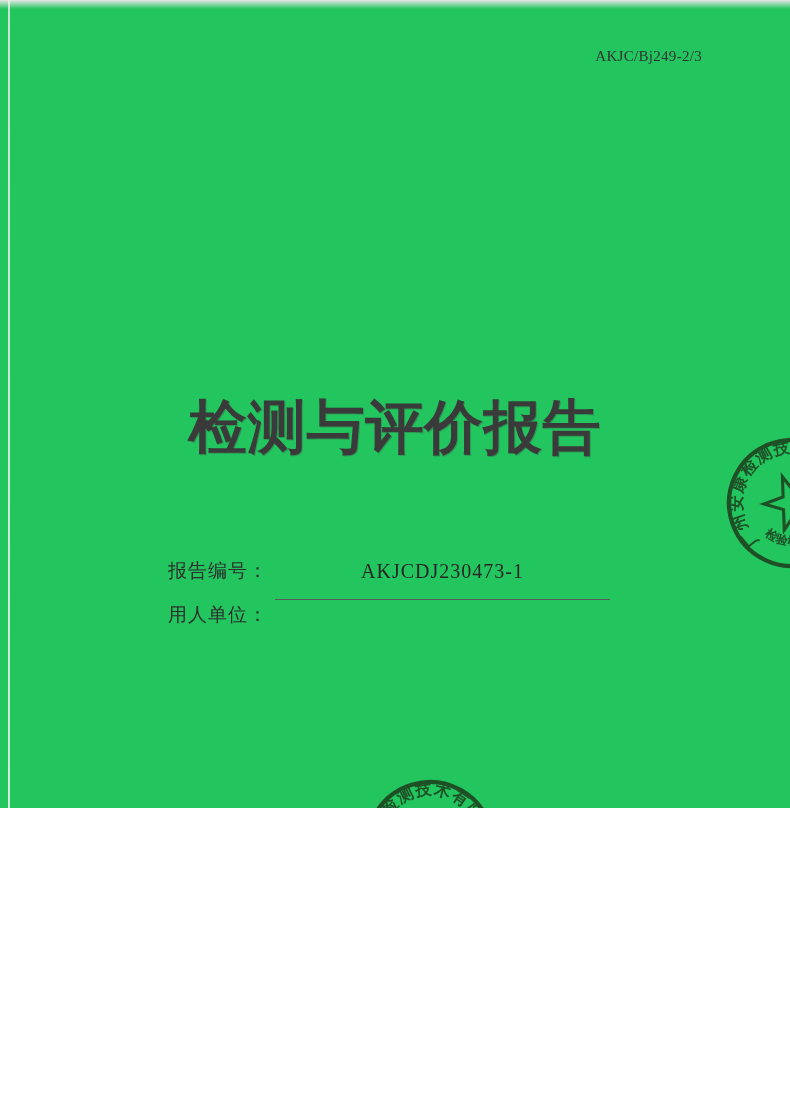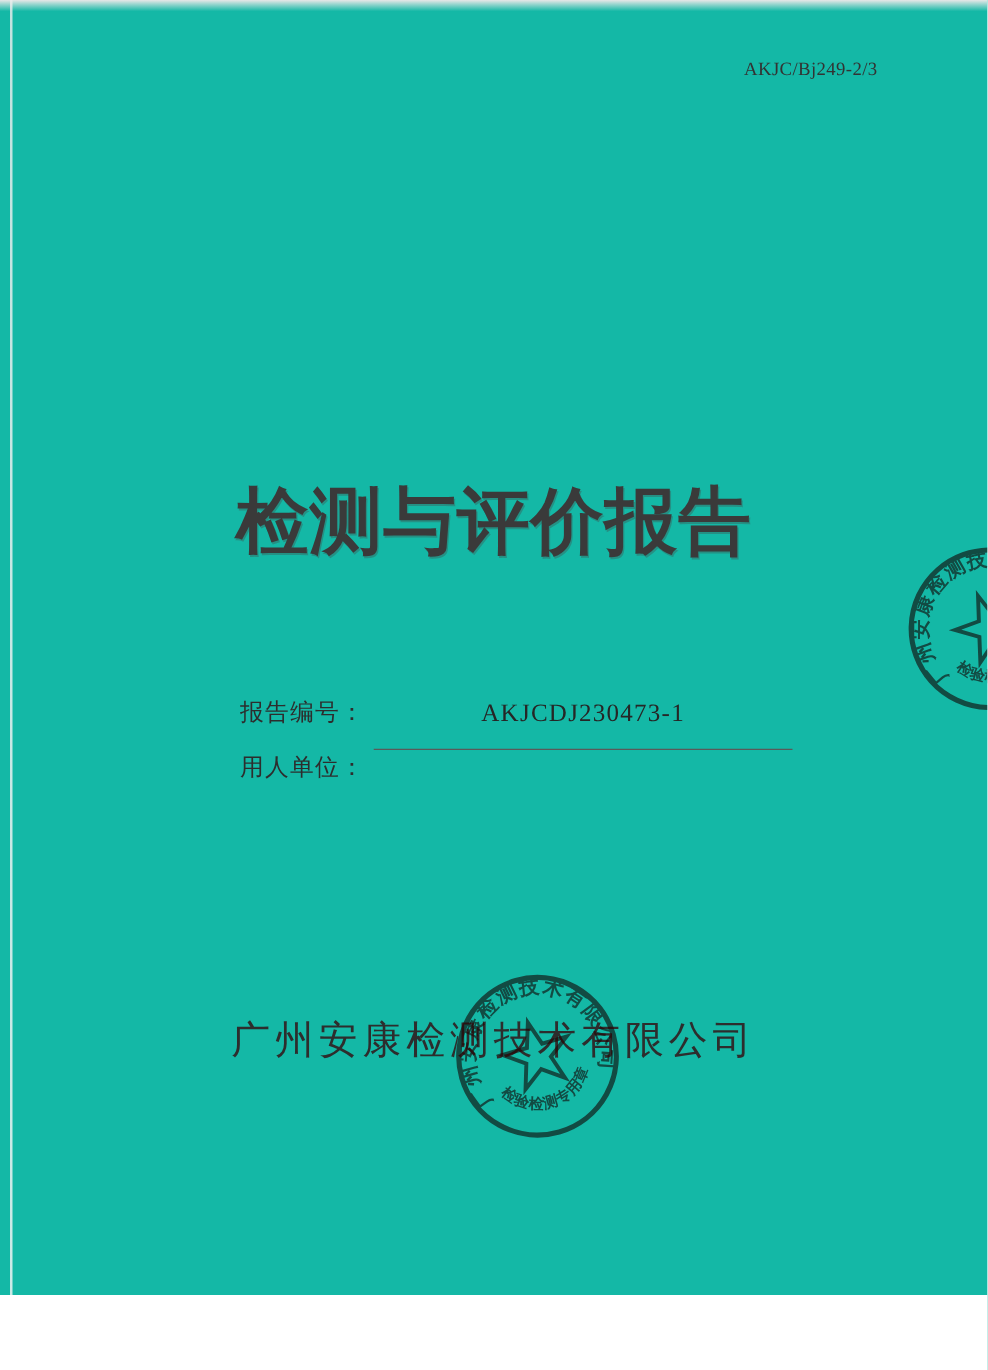--- a/index.html
+++ b/index.html
@@ -1,19 +1,19 @@
 <!DOCTYPE html>
 <html style="--stamp-color: #d95252;"><head>
 <meta charset="utf-8">
 <style>
   html,body{margin:0;padding:0;background:#ffffff;}
   .page{
     position:relative;
-    width:790px;height:1036px;
-    background:#14b8a6;
+    width:790px;height:808px;
+    background:#22c55e;
     overflow:hidden;
     font-family:"Liberation Serif","DejaVu Serif",serif;
     color:#2e2e2e;
   }
   
   .scan-top-edge{position:absolute;top:0;left:0;right:0;height:9px;
     background:linear-gradient(#e7e7e7,rgba(255,255,255,0));}
   .scan-left-line{position:absolute;top:0;left:8px;width:2px;height:100%;
     background:linear-gradient(#ededed,#f3f3f3 40%,#f7f7f7);opacity:.8;}
 
@@ -21,28 +21,28 @@
     position:absolute;top:48px;right:88px;
     font-size:15px;letter-spacing:.3px;color:#333;
   }
   .task-line{
     position:absolute;top:92px;right:88px;
     font-size:20px;color:#2b2b2b;letter-spacing:1px;
   }
   .task-line .val{letter-spacing:.5px;margin-left:2px;}
 
   .report-title{
-    position:absolute;top:340px;left:0;width:100%;
+    position:absolute;top:350px;left:0;width:100%;
     text-align:center;
     font-size:58px;font-weight:700;color:#3a3a3a;
     letter-spacing:1px;
     text-shadow:1px 1px 0 rgba(70,70,70,.35);
   }
 
-  .form-block{position:absolute;left:192px;top:556px;width:442px;}
+  .form-block{position:absolute;left:168px;top:556px;width:442px;}
   .form-row{display:flex;height:44px;}
   .form-row .label{
     width:107px;flex:0 0 107px;
     font-size:19px;color:#2d2d2d;line-height:30px;letter-spacing:1px;
     white-space:nowrap;
   }
   .form-row .value{
     flex:1;text-align:center;
     font-size:20px;color:#262626;line-height:30px;
     border-bottom:1px solid #5a5a5a;

